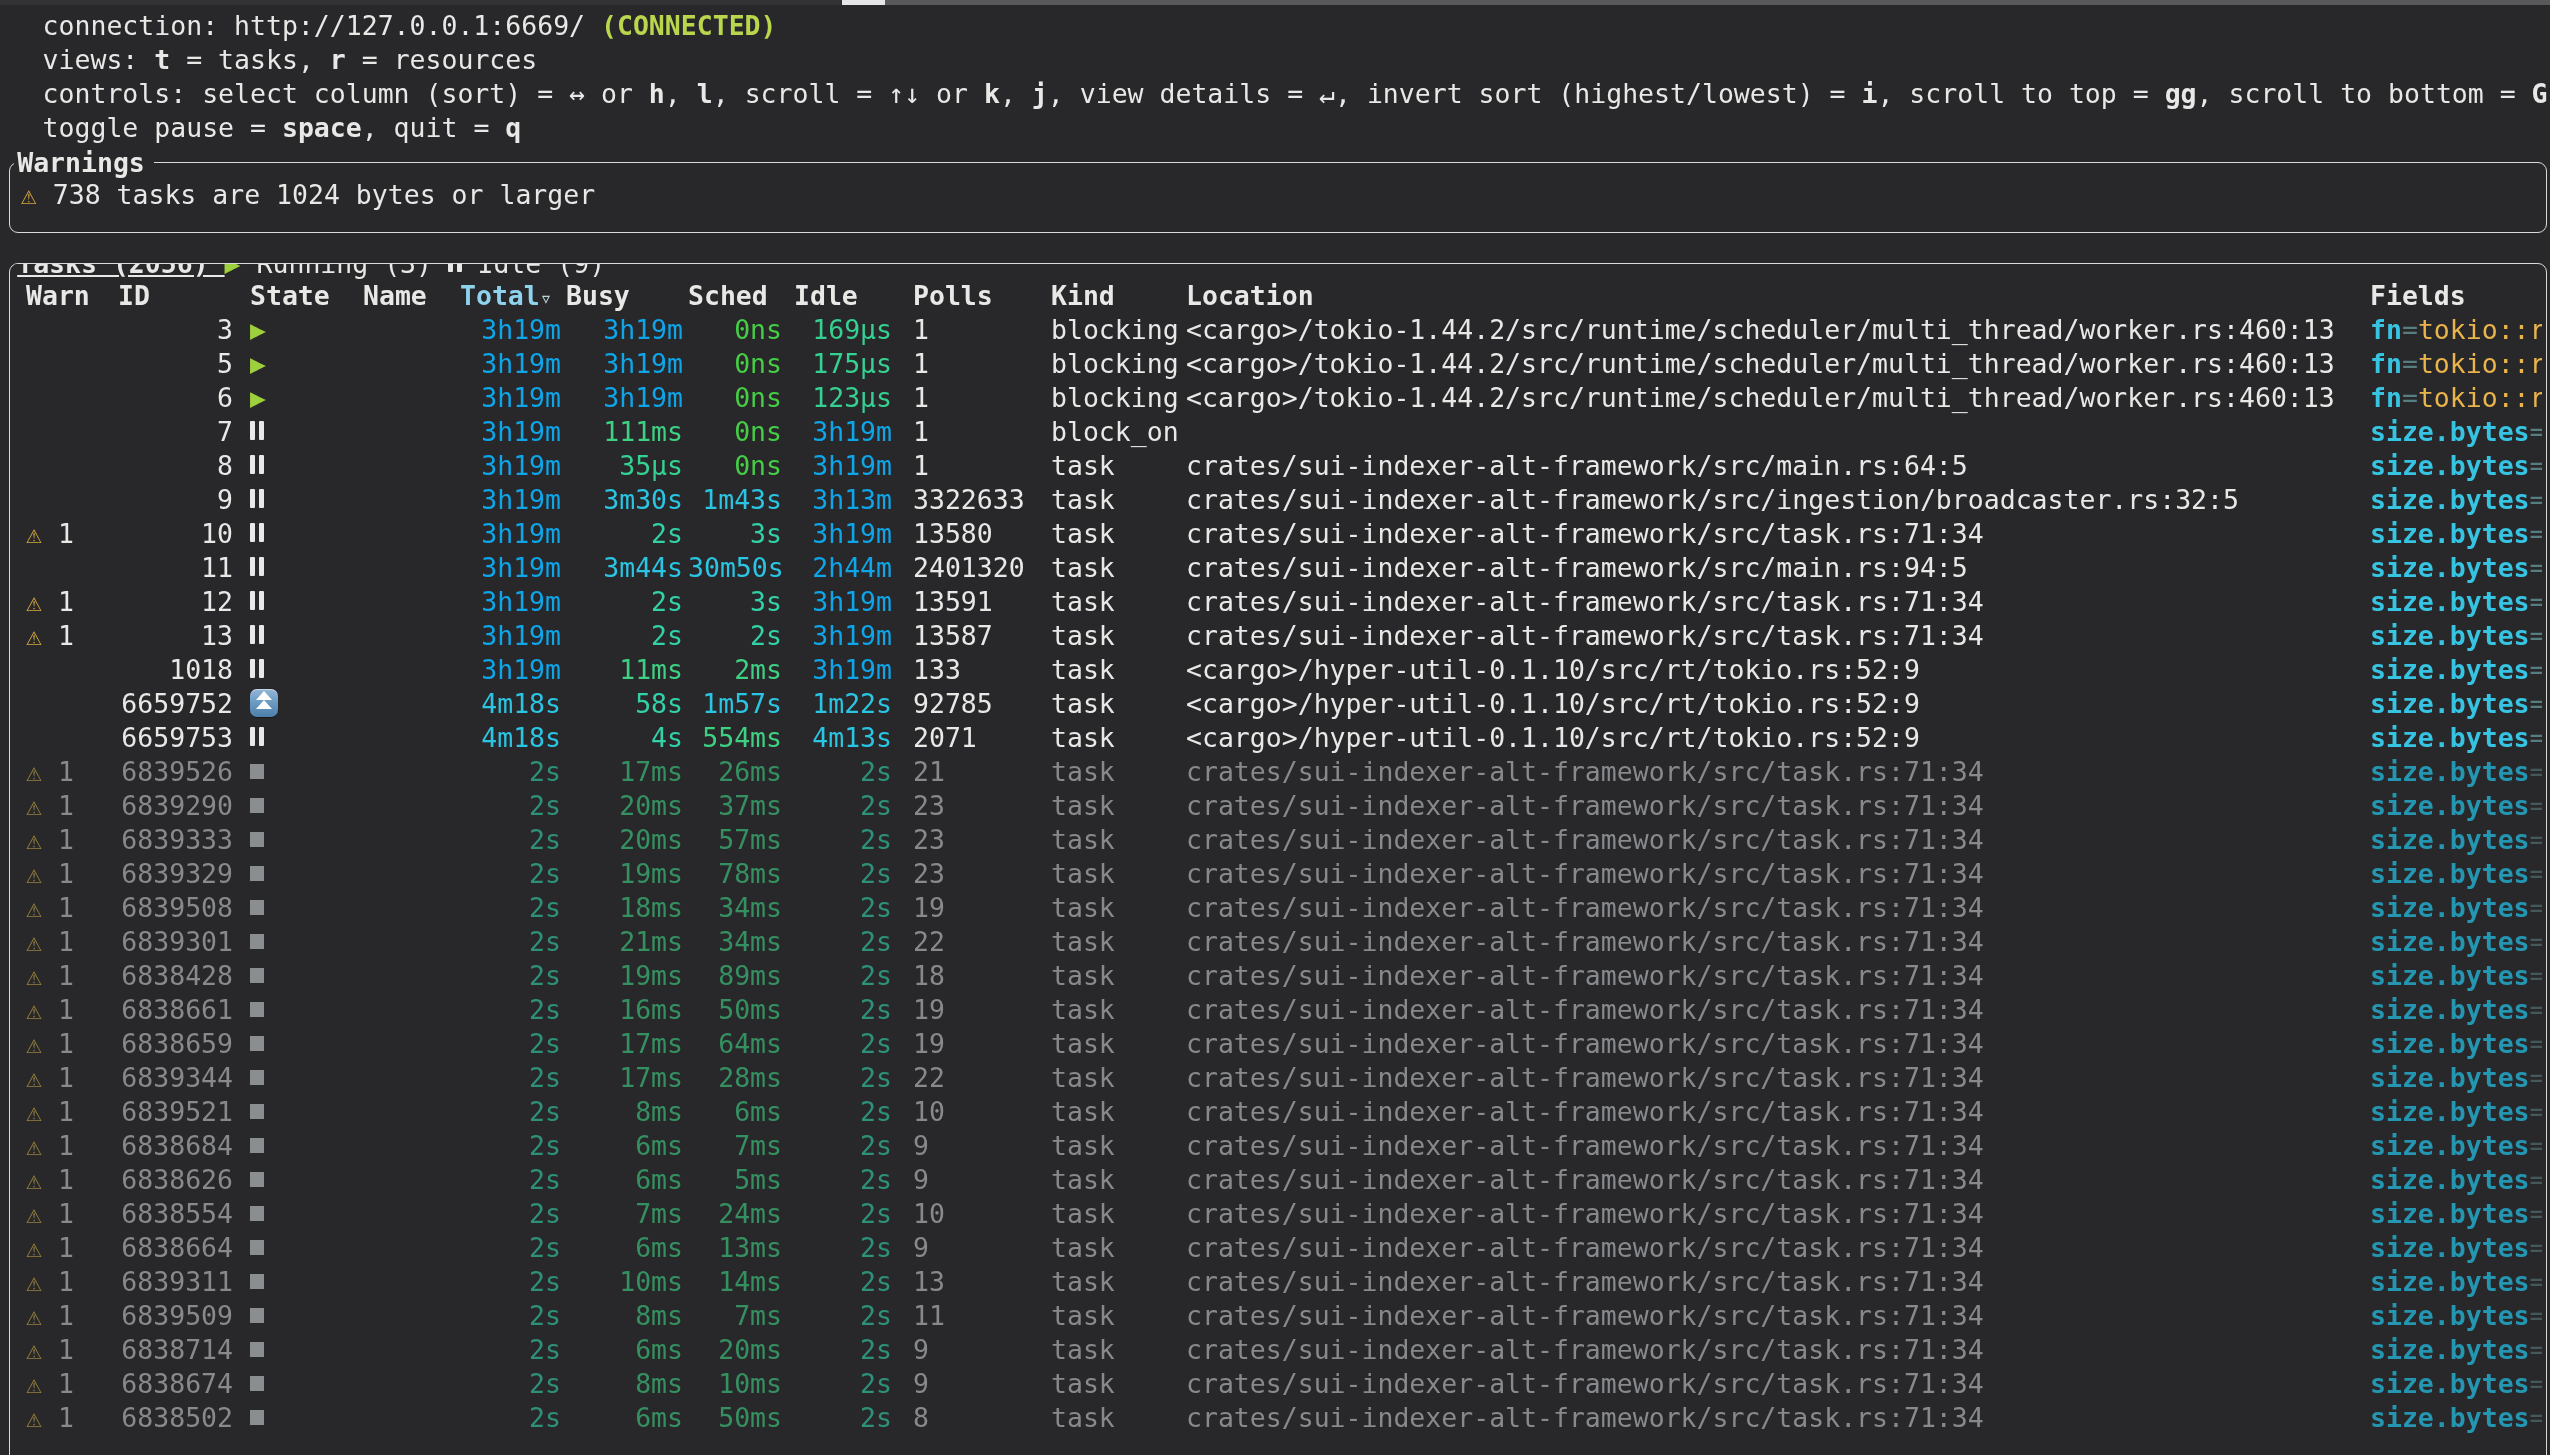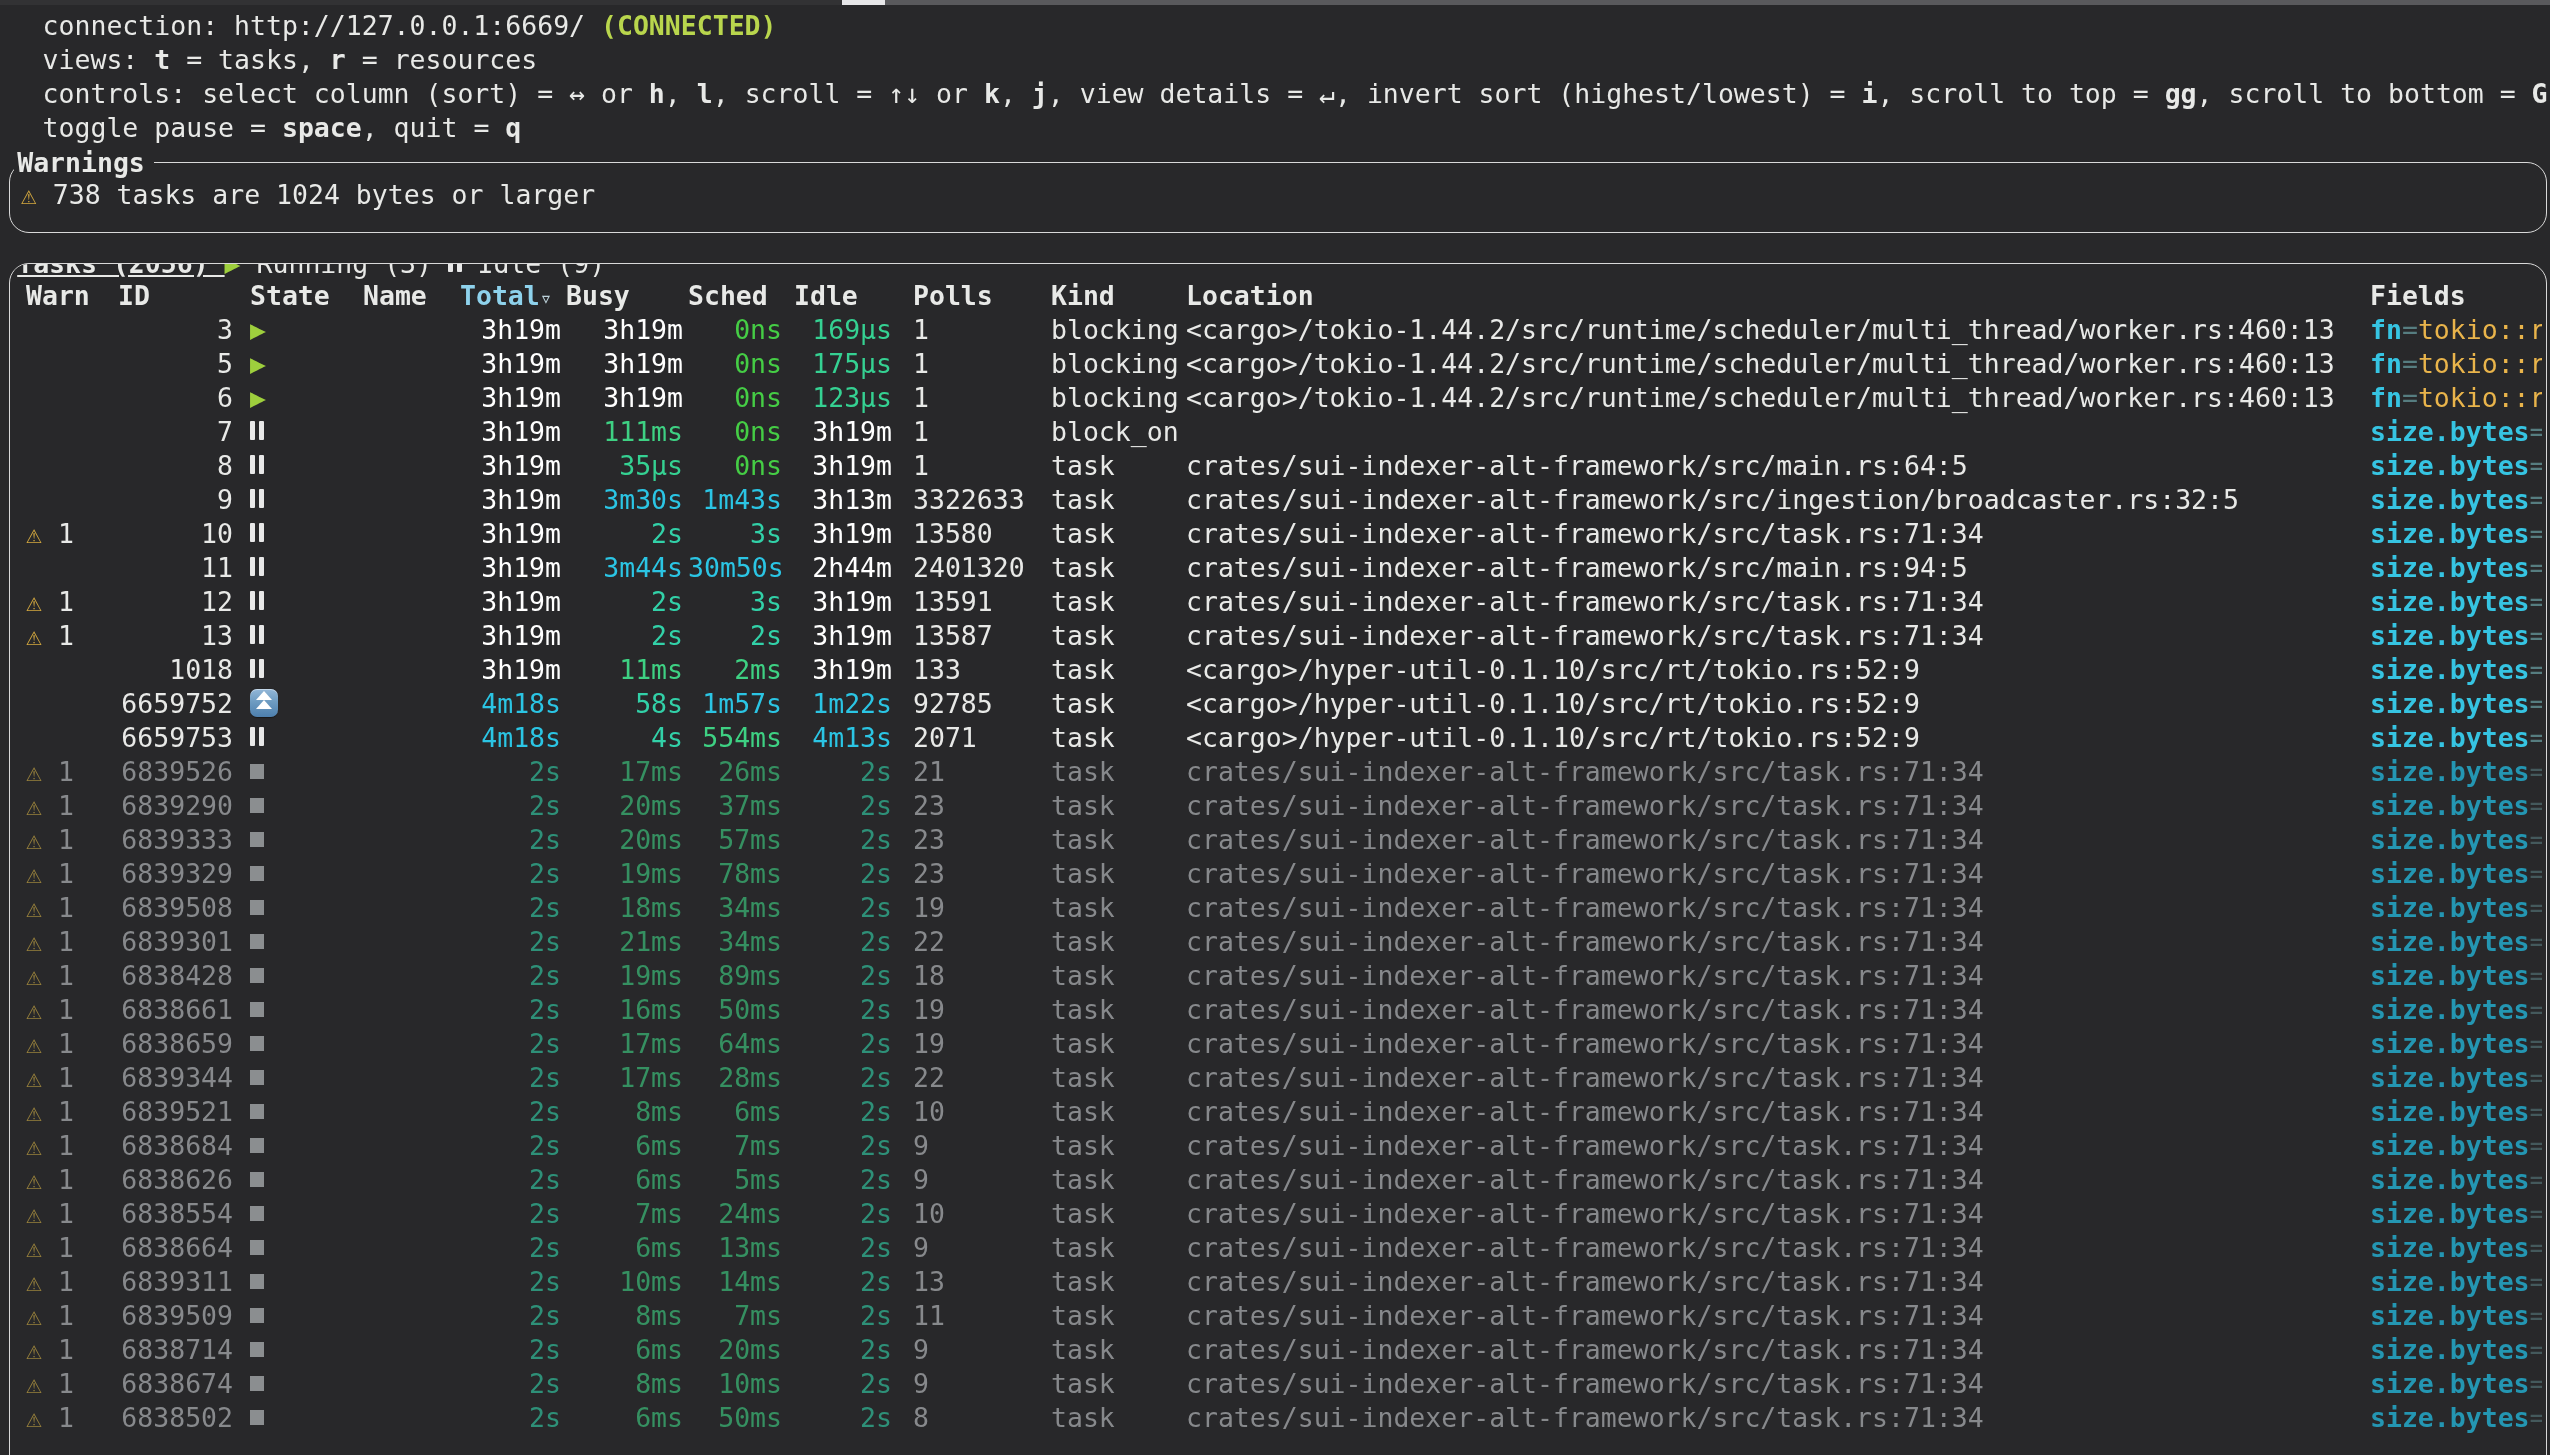--- a/index.html
+++ b/index.html
@@ -12,21 +12,21 @@
   .tabstrip{position:absolute;top:0;left:0;width:2550px;height:4.5px;}
   .ts-left{position:absolute;left:0;top:0;width:842px;height:4.5px;background:#323234;}
   .ts-notch{position:absolute;left:842px;top:0;width:43px;height:4.5px;background:#e6e6e8;}
   .ts-right{position:absolute;left:885px;top:0;width:1666px;height:4.5px;background:#59595c;}
   
   .hdr{position:absolute;left:12.6px;top:9px;width:2538px;}
   .hdr .line{height:34px;white-space:pre;overflow:hidden;margin-left:30px;}
   .seg-key{font-weight:bold;}
   .seg-ok{color:#b9d64d;font-weight:bold;}
   
-  .panel{position:absolute;border:1.8px solid #d9d9d9;border-radius:20px;background:transparent;}
+  .panel{position:absolute;border:1.8px solid #d9d9d9;border-radius:9px;background:transparent;}
   .panel-title{position:absolute;top:-17px;left:3.6px;height:34px;line-height:34px;
     background:#28282a;padding:0 9px 0 3.6px;white-space:pre;font-weight:bold;}
   .warnings-panel{left:9px;top:162px;width:2536px;height:69px;}
   .tasks-panel{left:9px;top:263px;width:2536px;height:1220px;overflow:hidden;}
   .warning-item{position:absolute;left:10.8px;top:15.3px;height:34px;white-space:pre;}
   .warn-ico{color:#d2a73f;}
   .tasks-title .t-bold{font-weight:bold;text-decoration:underline;}
   .tasks-title .t-reg{font-weight:normal;}
   .run-ico{color:#9ecf3d;font-weight:normal;}
   
@@ -57,21 +57,21 @@
   .c-sched{left:678px;width:94px;text-align:right;}
   .c-idle{left:784px;width:98px;text-align:right;}
   .c-polls{left:903px;width:130px;}
   .c-kind{left:1041px;width:133px;}
   .c-location{left:1176px;width:1180px;}
   .c-fields{left:2360px;width:172px;}
   .thead .cell{text-align:left;}
   .hsorted{color:#8ed2ec;}
   .sort-ind{color:#bdd2da;font-size:20.6px;font-weight:normal;}
   
-  .u-h{color:#ffffff;}
+  .u-h{color:#0ea5e9;}
   .u-m{color:#2bc5e4;}
   .u-s{color:#32d1a8;}
   .u-ms{color:#3ed183;}
   .u-us{color:#35d192;}
   .u-ns{color:#45cd45;}
   
   .fkey{color:#36c4e2;font-weight:bold;}
   .feq{color:#567d80;}
   .fval{color:#e9b44b;}
   

